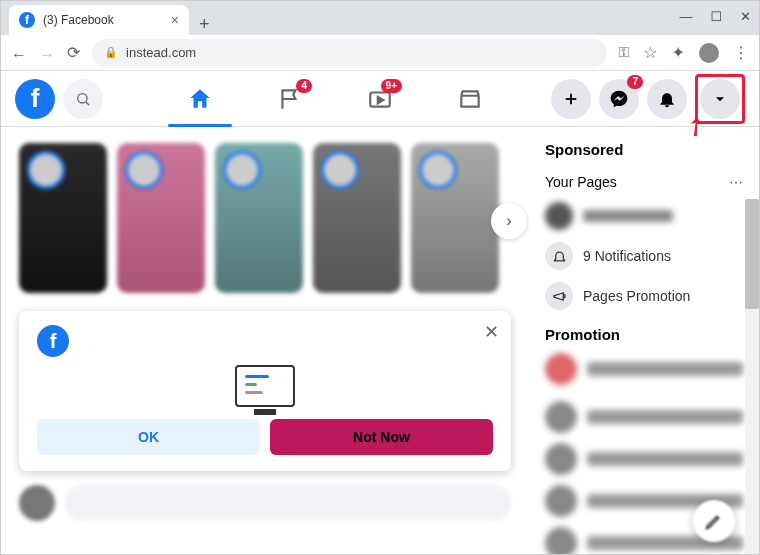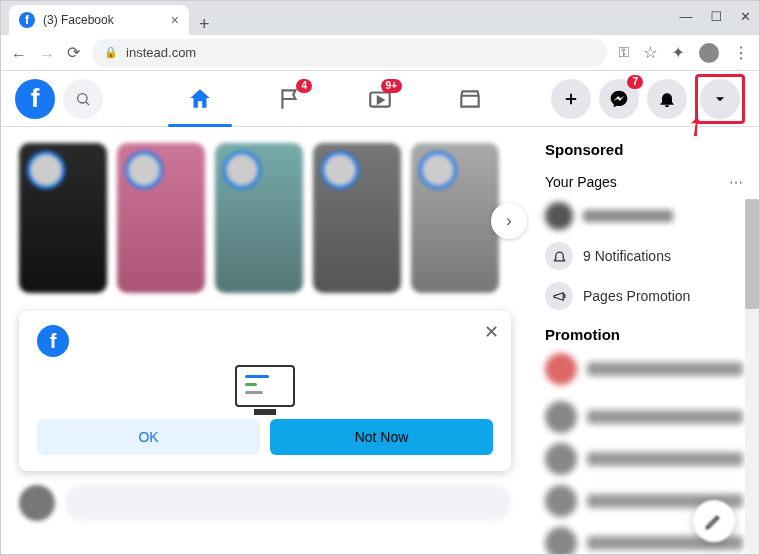--- a/index.html
+++ b/index.html
@@ -45,23 +45,23 @@
 .dialog{margin-top:18px;background:#fff;border-radius:8px;box-shadow:0 2px 10px rgba(0,0,0,.2);padding:14px 18px 16px;position:relative}
 .dialog-close{position:absolute;top:10px;right:12px;color:#65676b;font-size:18px;cursor:pointer}
 .dialog-logo{width:32px;height:32px;border-radius:50%;background:#1877f2;color:#fff;display:flex;align-items:center;justify-content:center;font-weight:bold;font-size:20px;margin-bottom:8px}
 .dialog-illus{display:flex;justify-content:center;margin:4px 0 12px}
 .monitor{width:60px;height:42px;border:2px solid #333;border-radius:4px;position:relative;background:#fff}
 .monitor::after{content:"";position:absolute;bottom:-10px;left:50%;transform:translateX(-50%);width:22px;height:6px;background:#333}
 .monitor .line{position:absolute;left:8px;height:3px;background:#1877f2;border-radius:2px}
 .dialog h3{font-size:16px;font-weight:bold;color:#050505;margin-bottom:4px}
 .dialog p{font-size:13px;color:#444;line-height:1.35;margin-bottom:12px}
 .dialog-btns{display:flex;gap:10px}
-.dialog-btns button{flex:1;border:none;height:36px;border-radius:6px;font-size:14px;font-weight:400;cursor:pointer}
+.dialog-btns button{flex:1;border:none;height:36px;border-radius:6px;font-size:14px;font-weight:700;cursor:pointer}
 .btn-ok{background:#e7f3ff;color:#1877f2}
-.btn-notnow{background:#0ea5e9;color:#050505}
+.btn-notnow{background:#be185d;color:#050505}
 .composer{margin-top:14px;display:flex;align-items:center;gap:10px;filter:blur(2px)}
 .composer-av{width:36px;height:36px;border-radius:50%;background:#777}
 .composer-box{flex:1;height:36px;border-radius:20px;background:#f0f2f5}
 .sidebar{width:230px;padding:14px 16px;font-size:14px;color:#050505;position:relative}
 .sidebar h4{font-size:15px;font-weight:600;color:#000000;margin-bottom:10px}
 .sidebar .section{margin-bottom:16px}
 .pages-head{display:flex;justify-content:space-between;align-items:center;color:#050505;font-weight:400}
 .dots{color:#65676b;cursor:pointer}
 .page-row{display:flex;align-items:center;gap:10px;margin-top:12px;color:#333}
 .page-row .icon{width:28px;height:28px;border-radius:50%;background:#e4e6eb;display:flex;align-items:center;justify-content:center;font-size:14px;color:#333}

